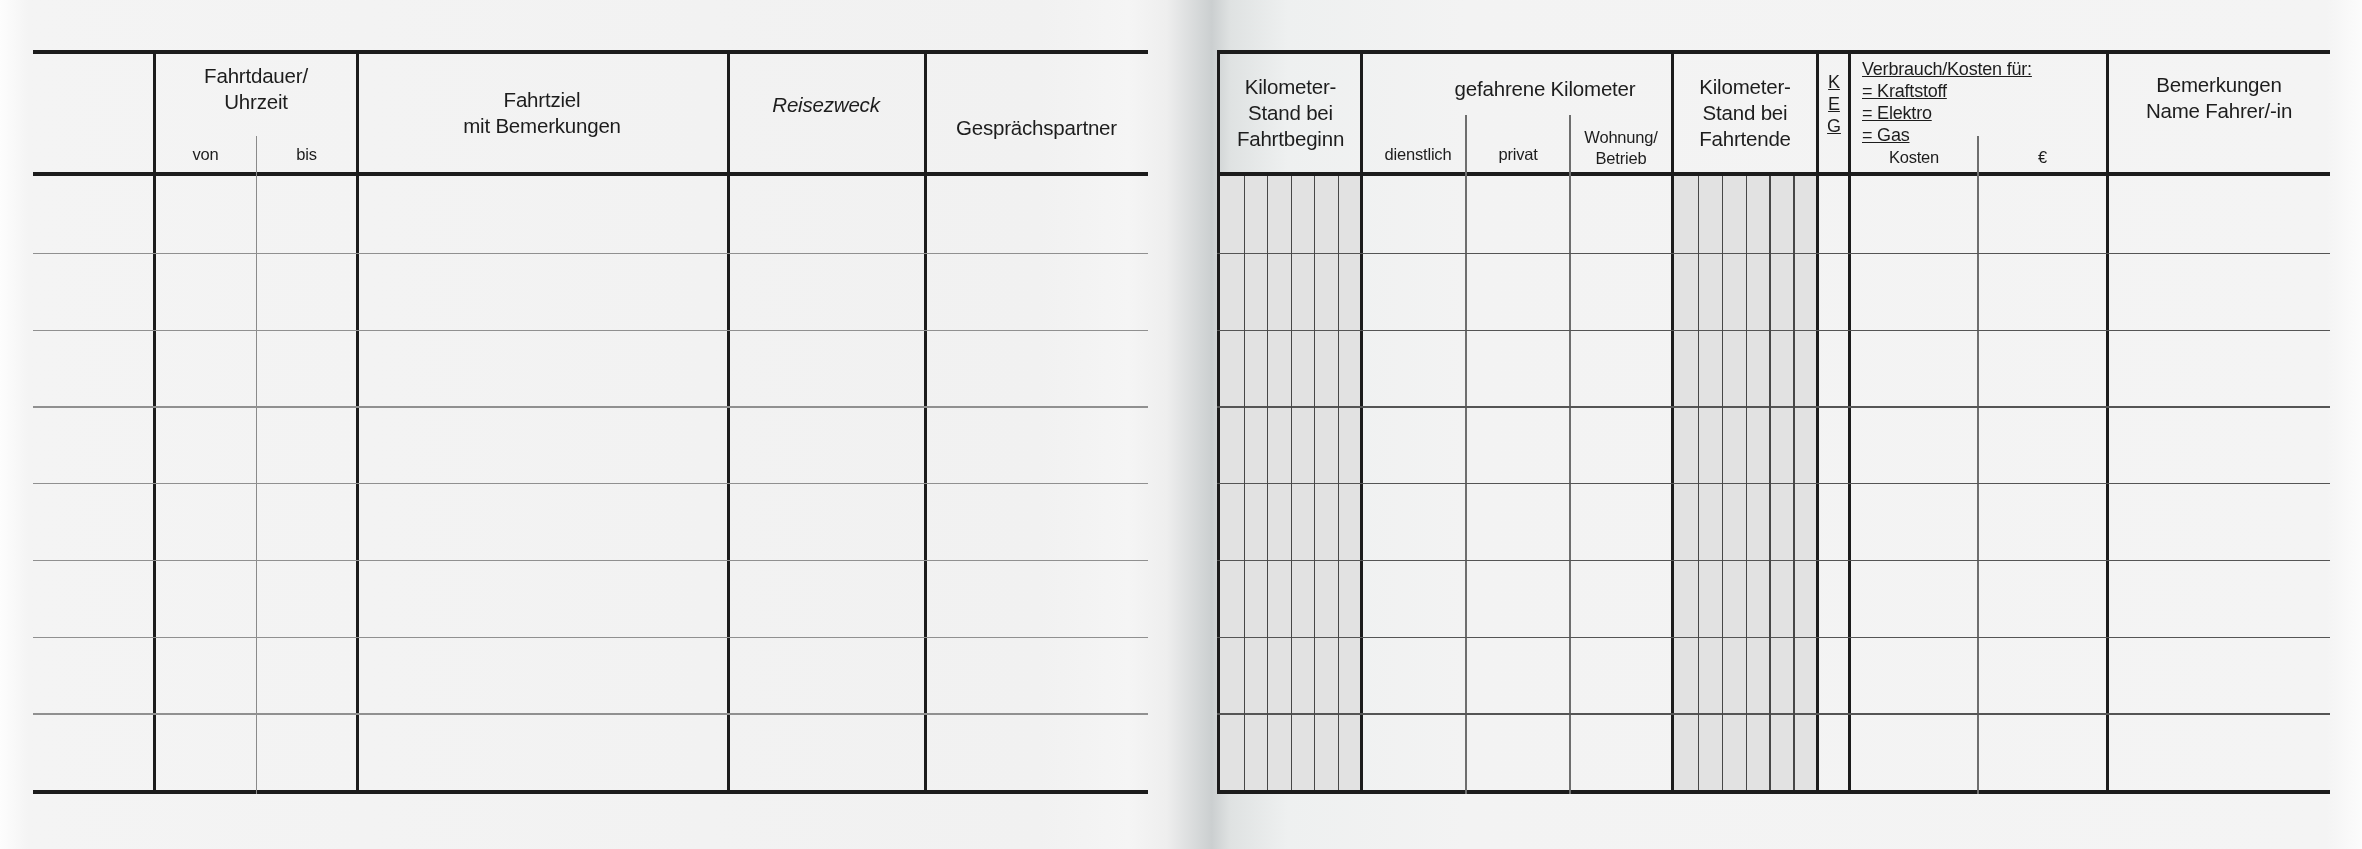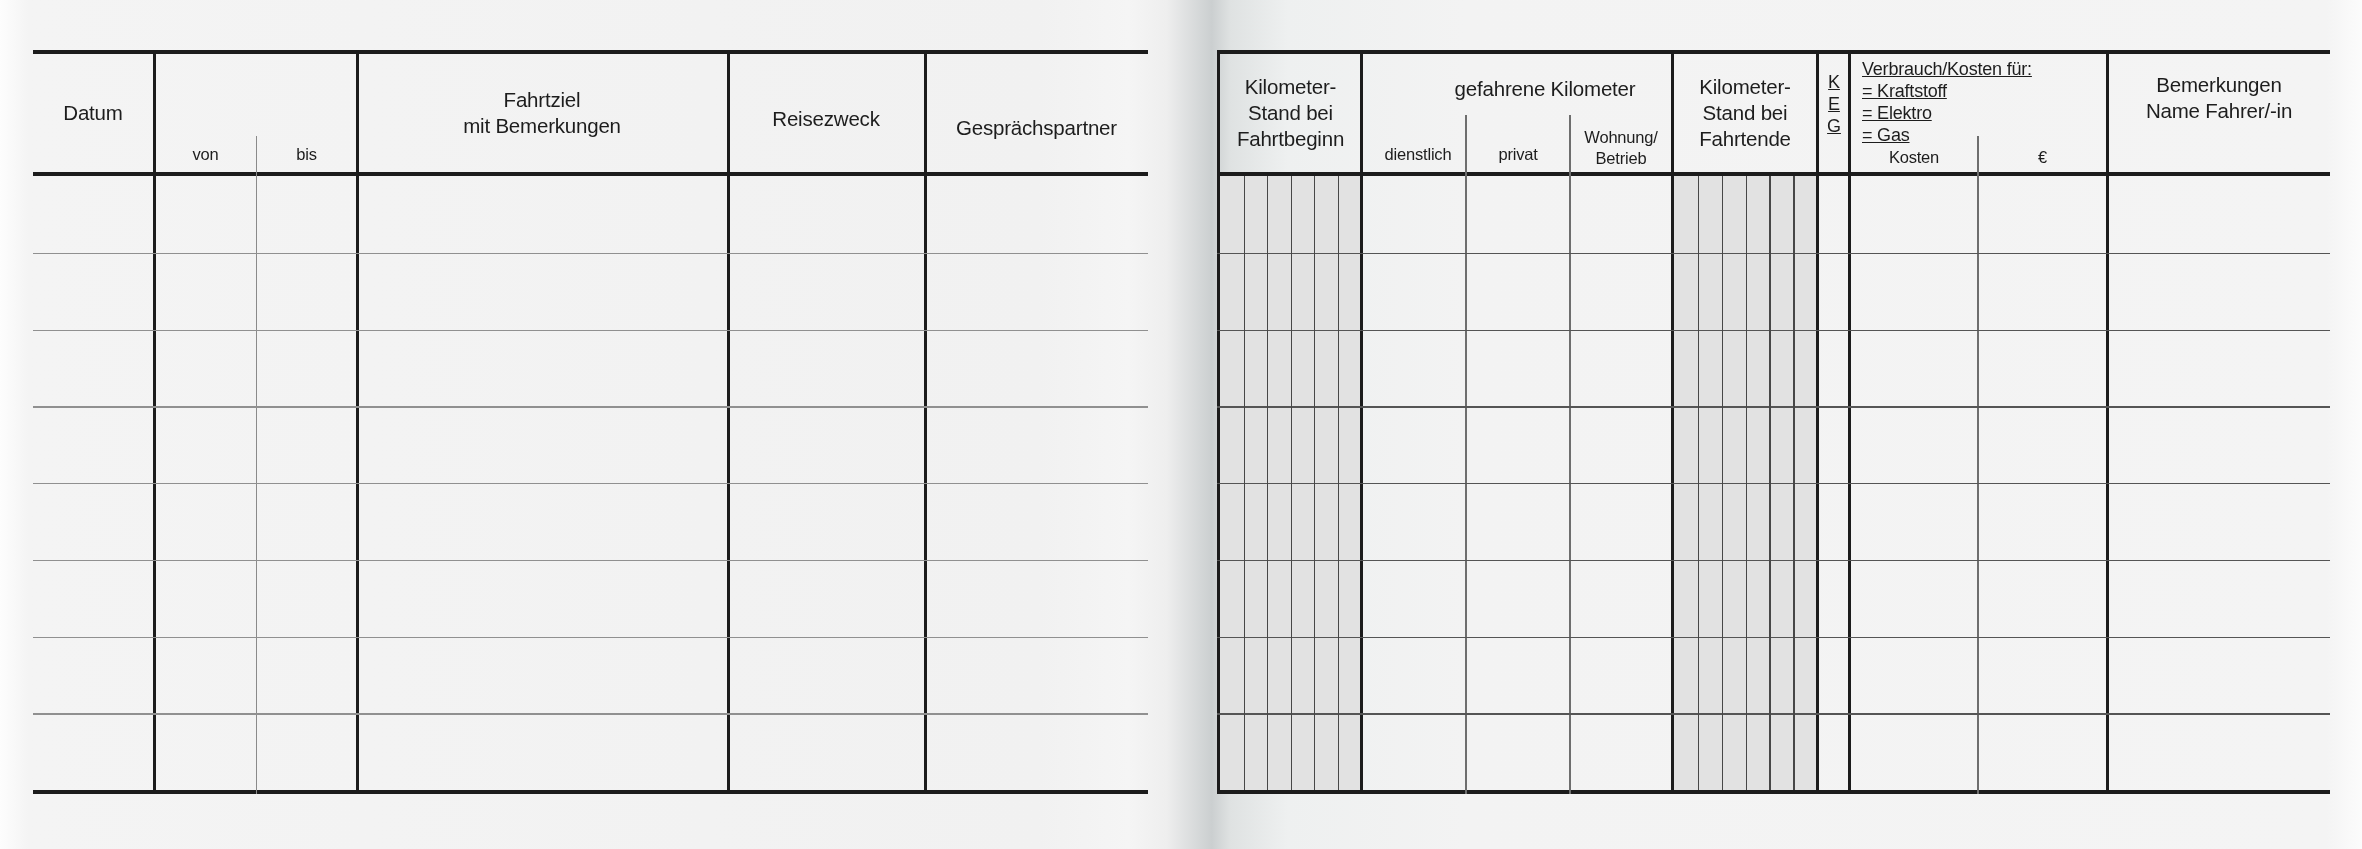--- a/index.html
+++ b/index.html
@@ -59,26 +59,27 @@
   <div id="rowlines-left">
       <div class="rowline" style="left: 33px; top: 252.8px; width: 1115px; background: var(--row-line-left);"></div>
       <div class="rowline" style="left: 33px; top: 329.5px; width: 1115px; background: var(--row-line-left);"></div>
       <div class="rowline" style="left: 33px; top: 406.3px; width: 1115px; background: var(--row-line-left);"></div>
       <div class="rowline" style="left: 33px; top: 483px; width: 1115px; background: var(--row-line-left);"></div>
       <div class="rowline" style="left: 33px; top: 559.8px; width: 1115px; background: var(--row-line-left);"></div>
       <div class="rowline" style="left: 33px; top: 636.5px; width: 1115px; background: var(--row-line-left);"></div>
       <div class="rowline" style="left: 33px; top: 713.3px; width: 1115px; background: var(--row-line-left);"></div>
     </div>
 
-  <div class="lbl f20" style="left:33px;top:54px;width:120px;height:118px;">Datum</div>
+  <div class="lbl f20" style="left:156px;top:58px;width:200px;height:62px;">Fahrtdauer/
+Uhrzeit</div>
   <div class="lbl f16" style="left:156px;top:138px;width:99px;height:32px;">von</div>
   <div class="lbl f16" style="left:257px;top:138px;width:99px;height:32px;">bis</div>
   <div class="lbl f20" style="left:357px;top:54px;width:370px;height:118px;">Fahrtziel
 mit Bemerkungen</div>
-  <div class="lbl f20" style="left:728px;top:60px;width:196px;height:118px;">Reisezweck</div>
+  <div class="lbl f20" style="left:728px;top:46px;width:196px;height:118px;font-style:italic;">Reisezweck</div>
   <div class="lbl f20" style="left:925px;top:54px;width:223px;height:148px;">Gesprächspartner</div>
 
   <div class="hline" style="left:1217px;top:50px;width:1113px;"></div>
   <div class="hline" style="left:1217px;top:172px;width:1113px;"></div>
   <div class="hline" style="left:1217px;top:790px;width:1113px;"></div>
 
   <div class="odogrid" id="digits-a" style="left:1220px;width:141px;"></div>
   <div class="odogrid" id="digits-b" style="left:1674px;width:143px;"></div>
 
   <div class="vline" style="left:1217px;"></div>

